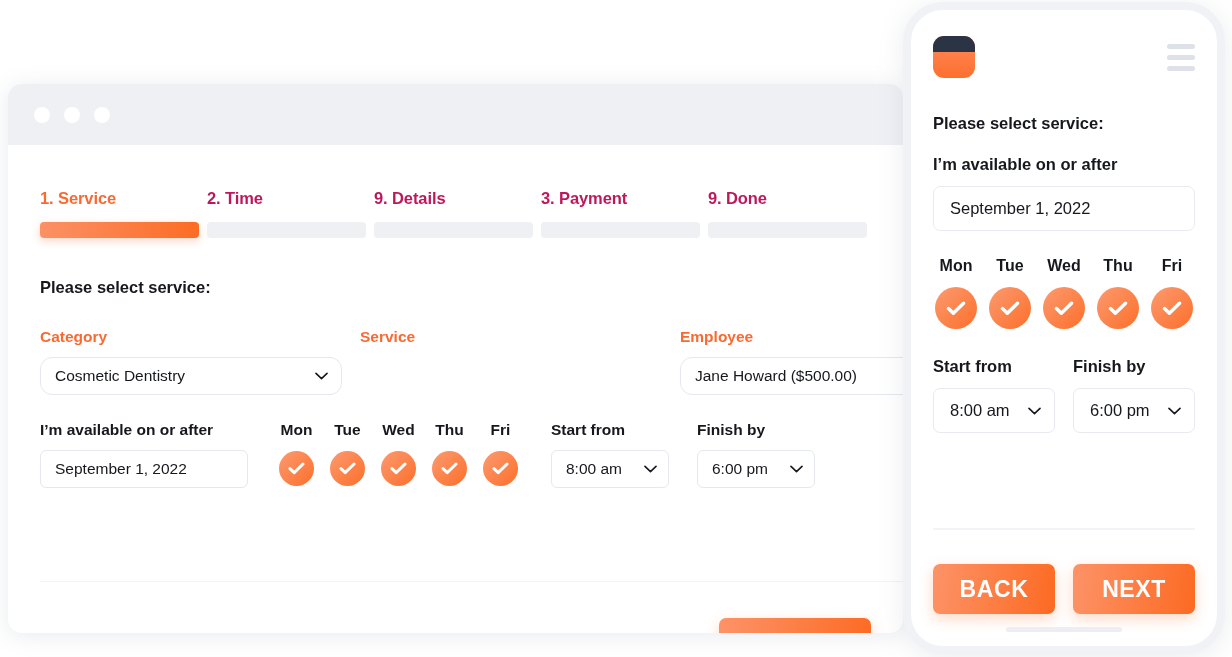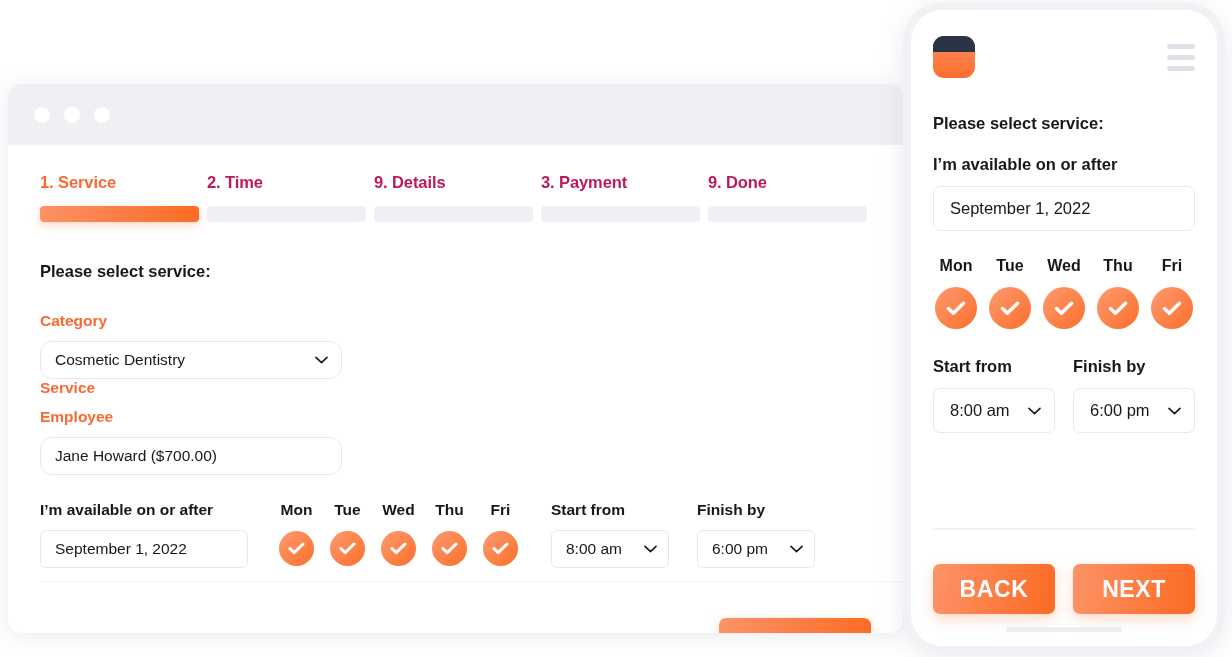--- a/index.html
+++ b/index.html
@@ -35,21 +35,21 @@
     padding-left: 26px;
     gap: 14px;
   }
   .tl-dot {
     width: 16px; height: 16px;
     border-radius: 50%;
     background: #ffffff;
   }
 
   .desktop-body {
-    padding: 28px 36px 0 32px;
+    padding: 44px 36px 0 32px;
     height: calc(100% - 61px);
     position: relative;
   }
 
   
   .steps-row {
     display: flex;
     gap: 8px;
   }
   .step { flex: 1 1 0; min-width: 0; }
@@ -76,21 +76,21 @@
     margin-top: 40px;
     font-size: 16.5px;
     font-weight: bold;
     color: #16181d;
   }
 
   
   .fields-row {
     margin-top: 31px;
     display: flex;
-    flex-direction: column;
+    gap: 18px;
   }
   .field { width: 302px; flex: none; }
   .field-label {
     font-size: 15.5px;
     font-weight: bold;
     color: #f96a32;
     margin-bottom: 11px;
   }
   .select-box {
     height: 38px;
@@ -388,21 +388,21 @@
         </div>
       </div>
 
       <div class="field">
         <div class="field-label">Service</div>
       </div>
 
       <div class="field">
         <div class="field-label">Employee</div>
         <div class="select-box">
-          <span>Jane Howard ($700.00)</span>
+          <span>Jane Howard ($500.00)</span>
 
         </div>
       </div>
     </div>
 
     <div class="row2">
 
       <div class="r2-group">
         <div class="r2-label">I’m available on or after</div>
         <div class="date-input">

